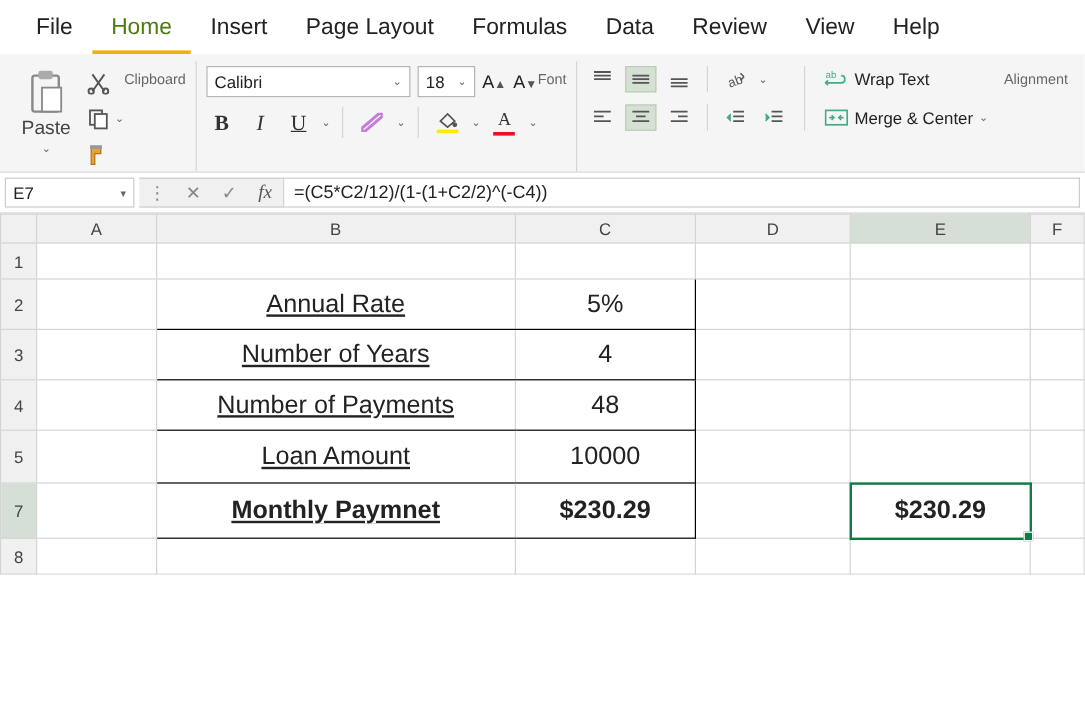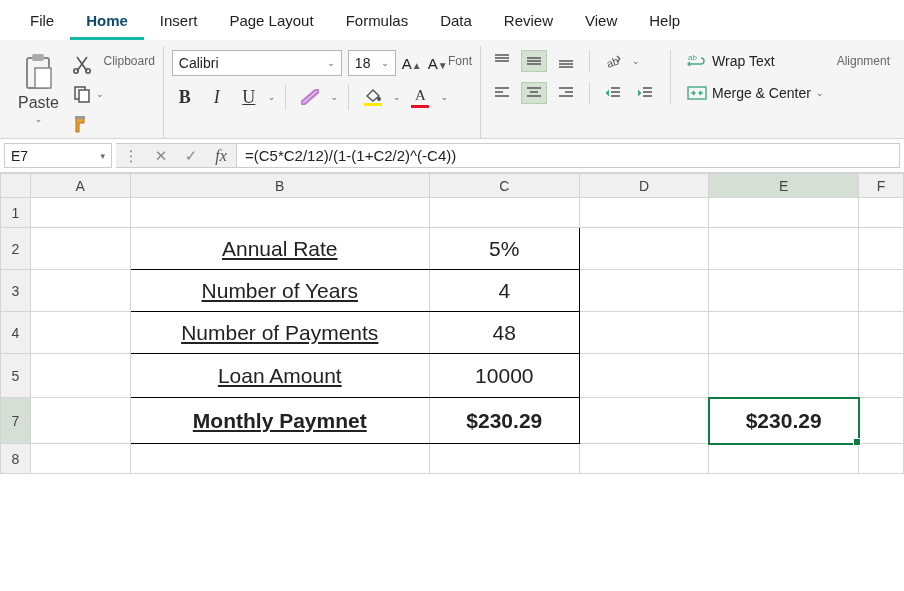--- a/index.html
+++ b/index.html
@@ -1,21 +1,21 @@
 <!DOCTYPE html>
 <html><head>
 <meta charset="utf-8">
 <style>
   * { box-sizing: border-box; margin: 0; padding: 0; }
   body { font-family: "Segoe UI", Arial, sans-serif; font-size: 13px; background: #fff; color: #222; user-select: none; }
   
   
   .menubar { display: flex; gap: 0; padding: 6px 14px 0 14px; background: #fff; }
-  .menu-item { padding: 6px 16px 8px 16px; font-size: 15px; color: #222; cursor: pointer; }
-  .menu-item.active { font-weight: 700; border-bottom: 3px solid #14b8a6; color: #0c4a6e; }
+  .menu-item { padding: 6px 16px 8px 16px; font-size: 19px; color: #222; cursor: pointer; }
+  .menu-item.active { font-weight: 400; border-bottom: 3px solid #eab308; color: #4d7c0f; }
   
   
   .ribbon { display: flex; background: #f5f5f5; border-bottom: 1px solid #d4d4d4; padding: 6px 6px 0 6px; }
   .ribbon-group { display: flex; flex-direction: row; border-right: 1px solid #d4d4d4; padding: 4px 8px 2px 8px; }
   .ribbon-group:last-child { border-right: none; flex: 1; }
   .group-body { display: flex; align-items: flex-start; gap: 6px; flex: 1; }
   .group-label { text-align: center; font-size: 12px; color: #666; padding: 4px 0 2px 0; position: relative; }
   
   
   .paste-big { display: flex; flex-direction: column; align-items: center; gap: 2px; padding: 2px 4px; cursor: pointer; }

